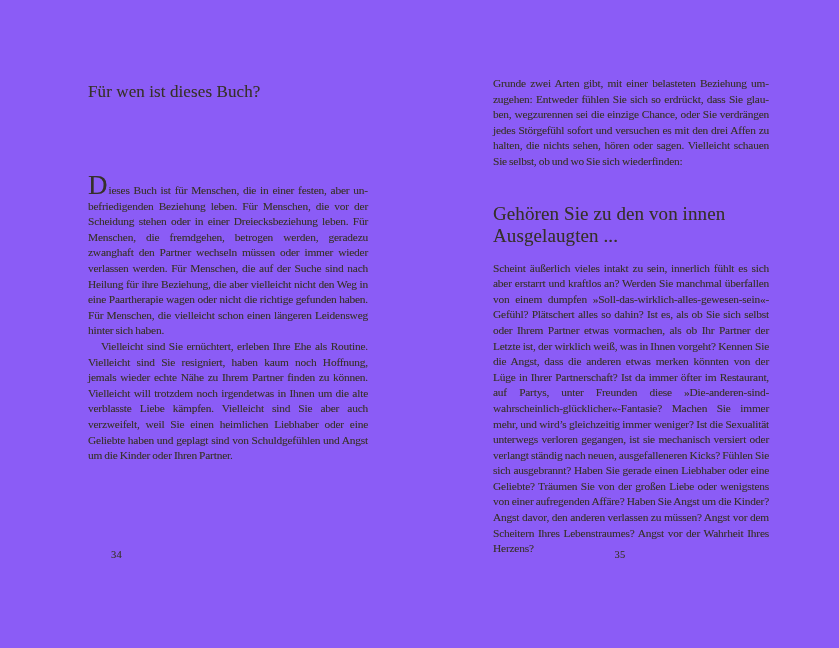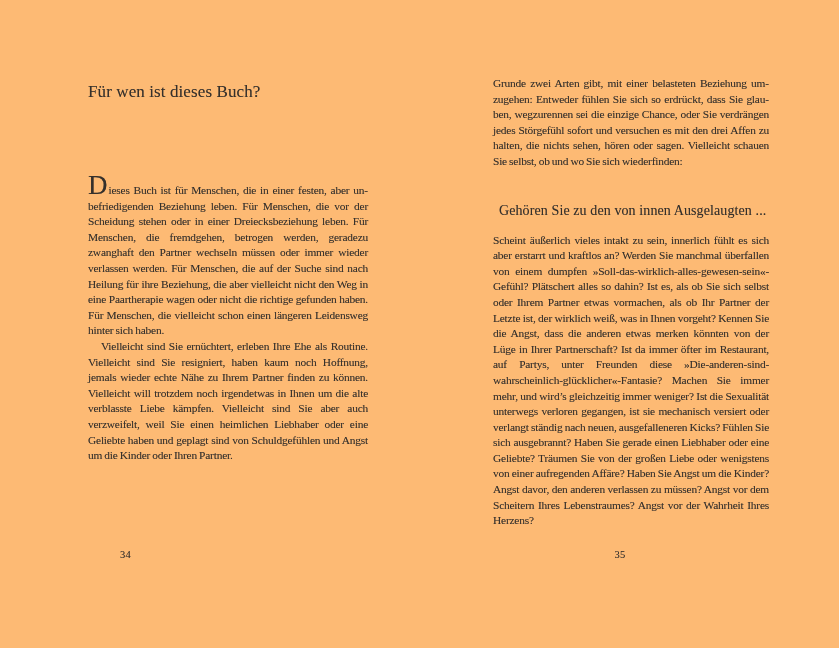--- a/index.html
+++ b/index.html
@@ -4,21 +4,21 @@
 <style>
   html, body {
     margin: 0;
     padding: 0;
     background: #fdfdfc;
   }
   .canvas {
     position: relative;
     width: 839px;
     height: 648px;
-    background: #fdba74;
+    background: #8b5cf6;
     overflow: hidden;
     font-family: "Liberation Serif", "DejaVu Serif", serif;
     color: #35302b;
     text-shadow: 0 0 0.5px rgba(90, 78, 66, 0.45);
   }
   .chapter-heading {
     position: absolute;
     left: 88px;
     top: 82px;
     width: 300px;
@@ -52,33 +52,33 @@
   p.book-para.indent {
     text-indent: 13px;
   }
   .dropcap {
     font-size: 27px;
     line-height: 0;
     letter-spacing: 0;
     padding-right: 1px;
   }
   .section-subheading {
-    margin: 33px 0 14px 6px;
-    font-size: 14px;
+    margin: 33px 0 14px 0;
+    font-size: 19px;
     font-weight: 400;
     letter-spacing: 0.1px;
   }
   .folio {
     position: absolute;
     top: 549px;
     font-size: 10.5px;
     letter-spacing: 0.3px;
   }
   .folio-left {
-    left: 120px;
+    left: 111px;
     text-align: center;
   }
   .folio-right {
     left: 493px;
     width: 254px;
     text-align: center;
   }
 </style>
 </head>
 <body>

